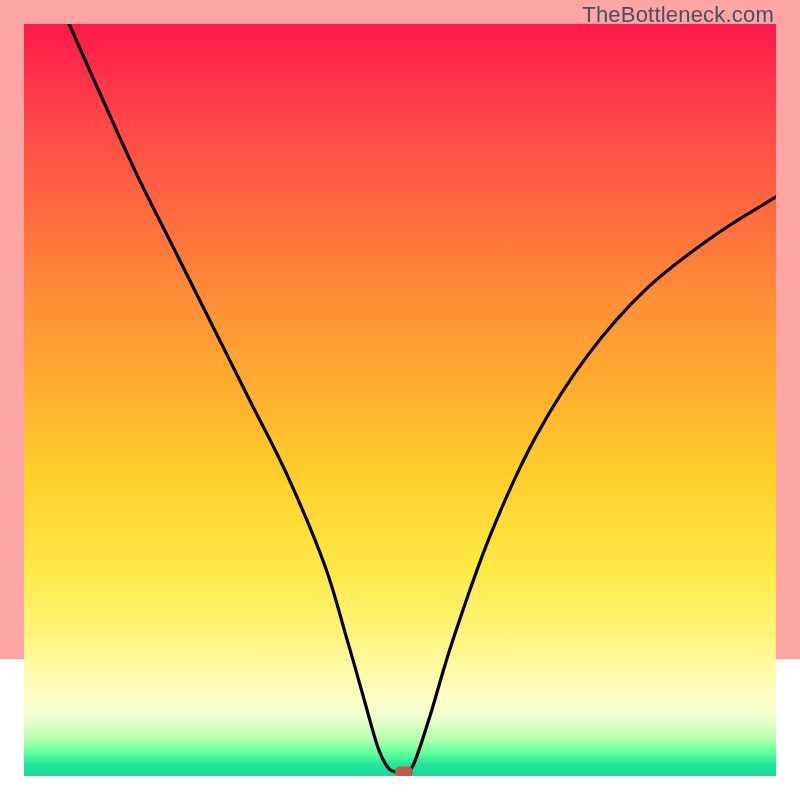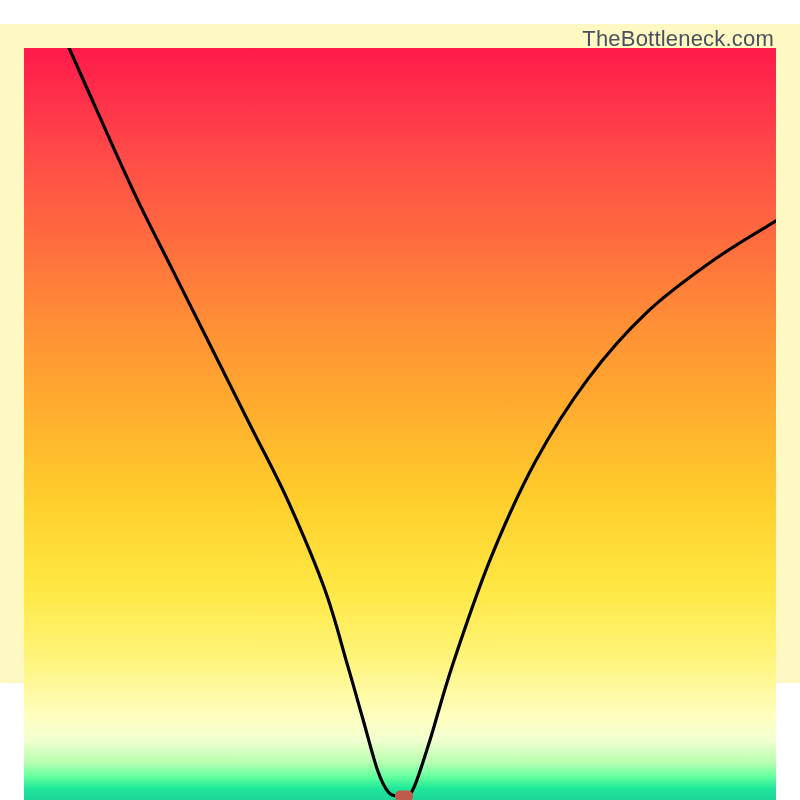--- a/index.html
+++ b/index.html
@@ -7,22 +7,21 @@
     padding: 0;
     width: 800px;
     height: 800px;
     overflow: hidden;
     font-family: Arial, Helvetica, sans-serif;
   }
   .chart-container {
     position: relative;
     width: 800px;
     height: 659px;
-    background: #fef9c3;
-    margin-top: 24px;
+    background: #fca5a5;
   }
   .plot-area {
     position: absolute;
     left: 24px;
     top: 24px;
     width: 752px;
     height: 752px;
     overflow: hidden;
   }
   .gradient-bg {

